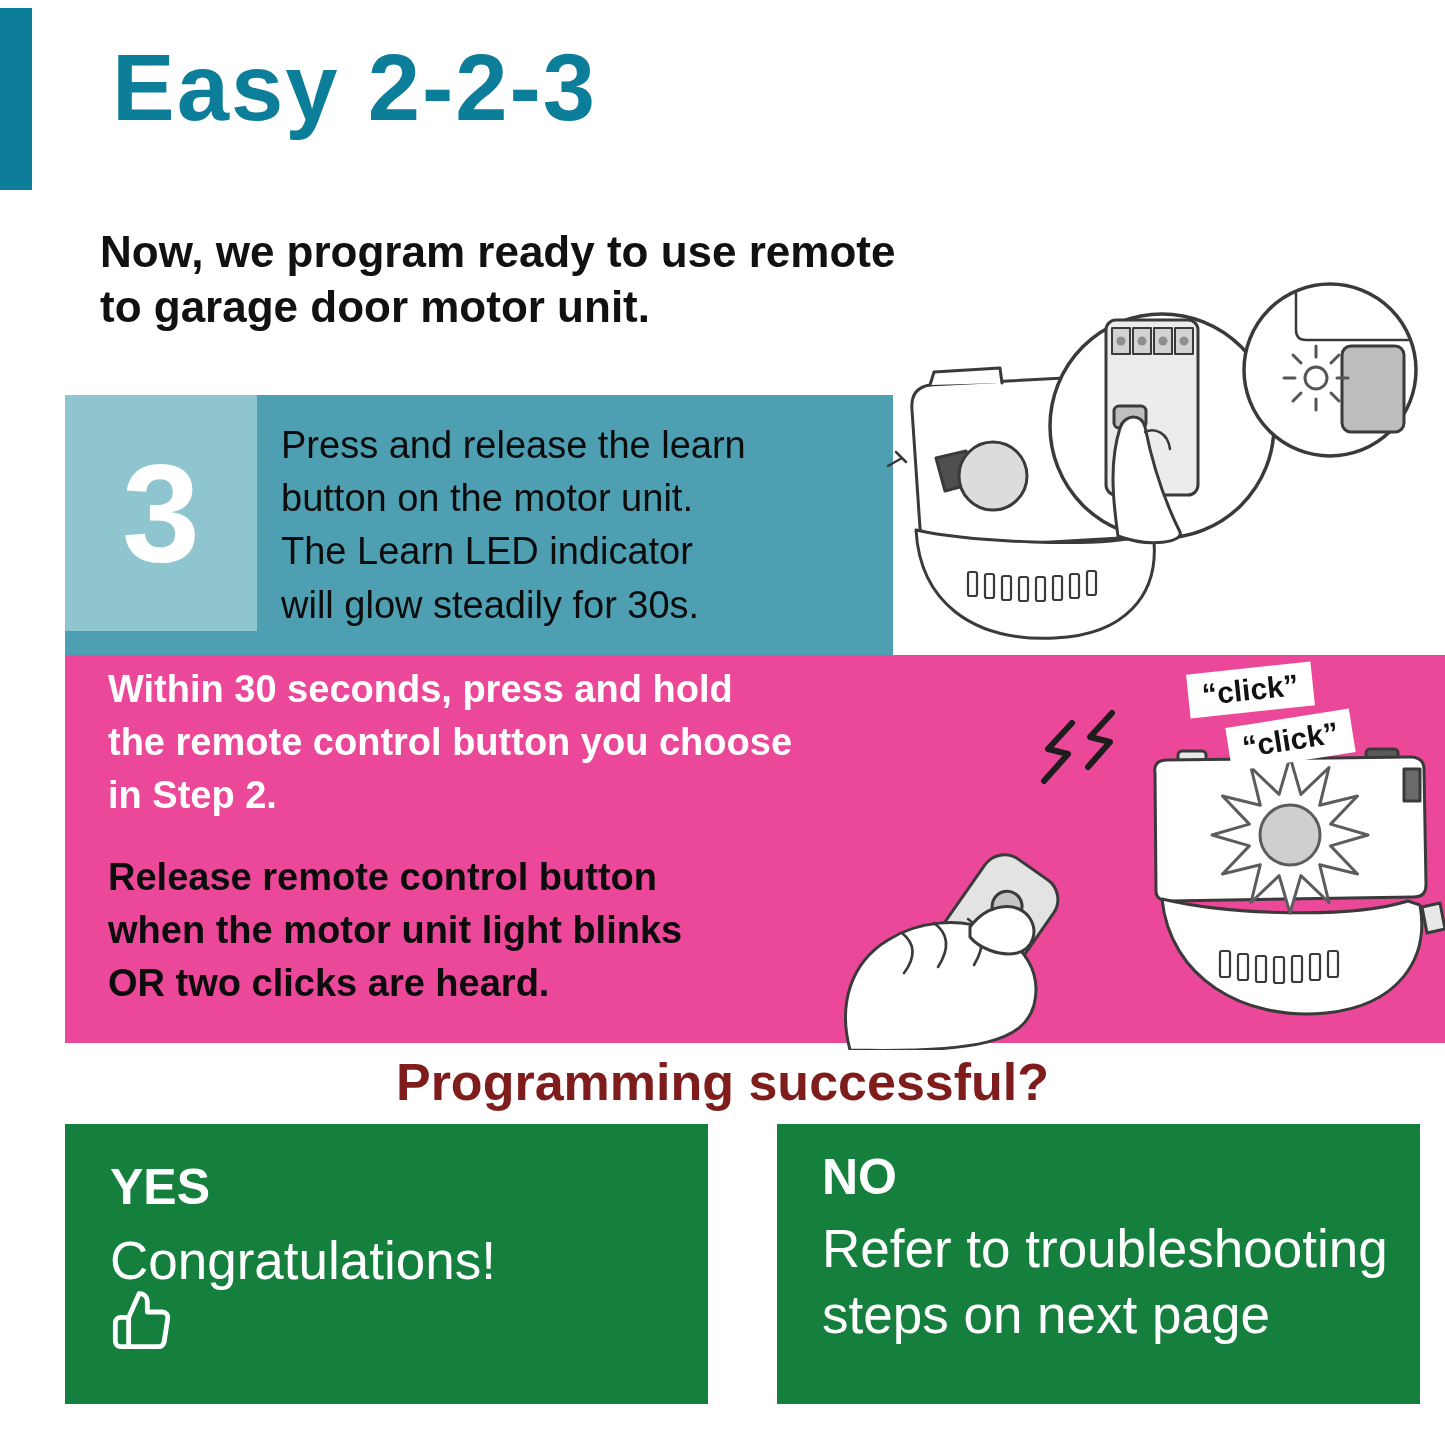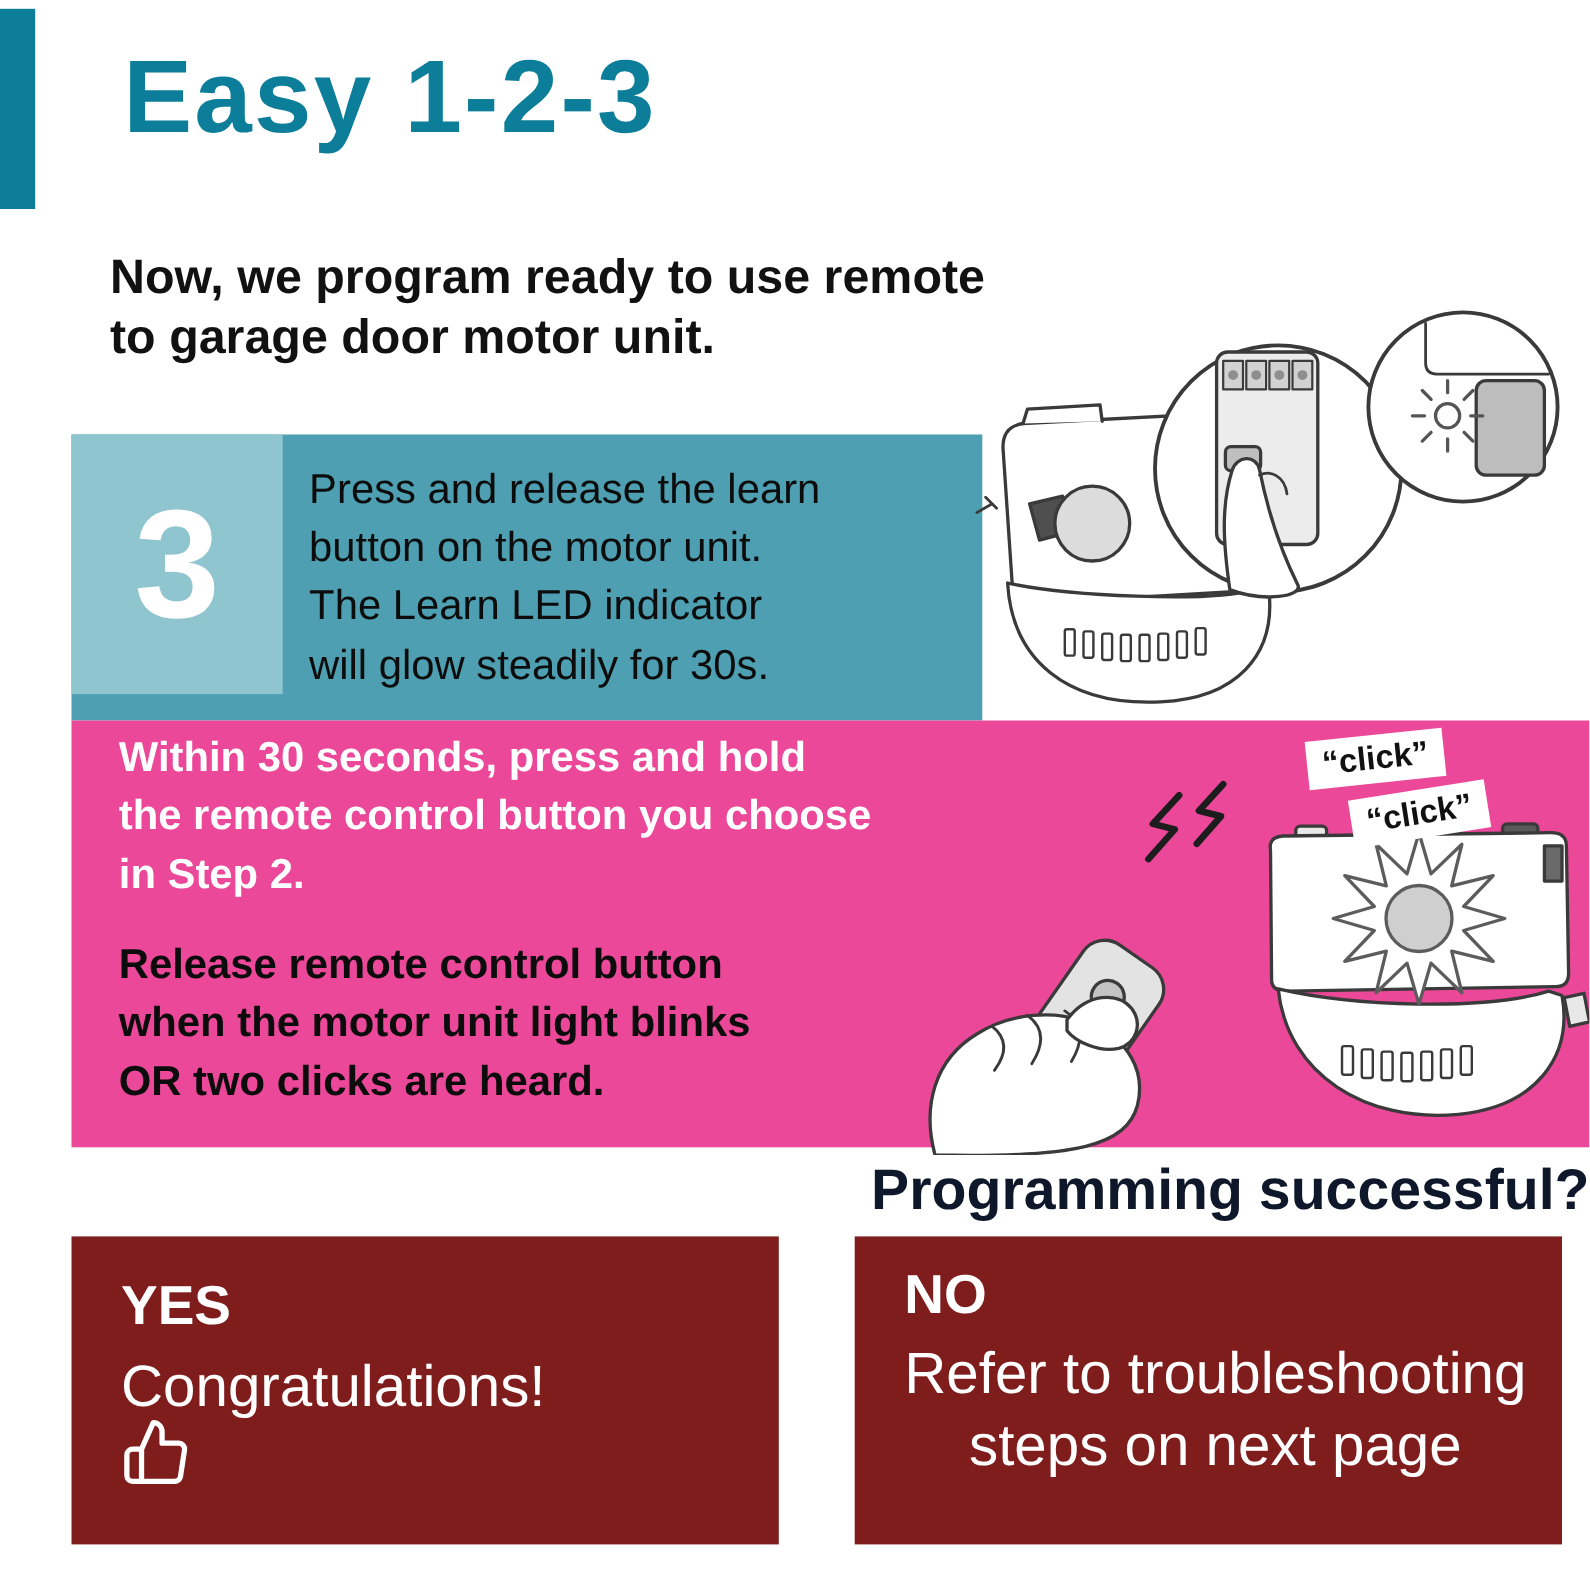--- a/index.html
+++ b/index.html
@@ -23,39 +23,39 @@
   .within   { position:absolute; left:43px; top:8px;   font-size:38px; font-weight:bold; color:#ffffff; line-height:1.4; white-space:pre-line; }
   .release  { position:absolute; left:43px; top:196px; font-size:38px; font-weight:bold; color:#0c0c0c; line-height:1.4; white-space:pre-line; }
 
   .illus-top    { position:absolute; left:850px; top:280px; width:595px; height:400px; }
   .illus-bottom { position:absolute; left:810px; top:655px; width:635px; height:395px; }
 
   .click-label { position:absolute; background:#ffffff; color:#111111; font-weight:bold; font-size:30px; padding:5px 14px; }
   .click1 { left:1188px; top:668px; transform:rotate(-6deg); }
   .click2 { left:1228px; top:718px; transform:rotate(-9deg); }
 
-  .question { position:absolute; left:0; top:1052px; width:1445px; text-align:right; font-size:52px; font-weight:bold; color:#0f172a; }
+  .question { position:absolute; left:0; top:1052px; width:1445px; text-align:center; font-size:52px; font-weight:bold; color:#7f1d1d; }
 
-  .result-box { position:absolute; top:1124px; width:643px; height:280px; background:#7f1d1d; color:#ffffff;text-align:center; }
+  .result-box { position:absolute; top:1124px; width:643px; height:280px; background:#15803d; color:#ffffff; }
   .yes-box { left:65px; }
   .no-box  { left:753px;margin-left:24px; }
   .result-label   { position:absolute; left:45px; top:34px; font-size:50px; font-weight:bold; }
   .result-message { position:absolute; left:45px; top:104px; font-size:53px; font-weight:normal; line-height:1.25; white-space:pre-line; }
   .no-box .result-label   { top:24px; }
   .no-box .result-message { top:92px; }
   .thumb { position:absolute; left:45px; top:164px; width:64px; height:64px; }
 </style>
 </head>
 <body>
 
 <div class="page">
 
   <div class="accent-bar"></div>
 
-  <h1 class="title">Easy 1-2-3</h1>
+  <h1 class="title">Easy 2-2-3</h1>
 
   <p class="intro">Now, we program ready to use remote
 to garage door motor unit.</p>
 
   <div class="panel-top">
     <div class="badge">3</div>
     <p class="main-instruction">Press and release the learn
 button on the motor unit.
 The Learn LED indicator
 will glow steadily for 30s.</p>

